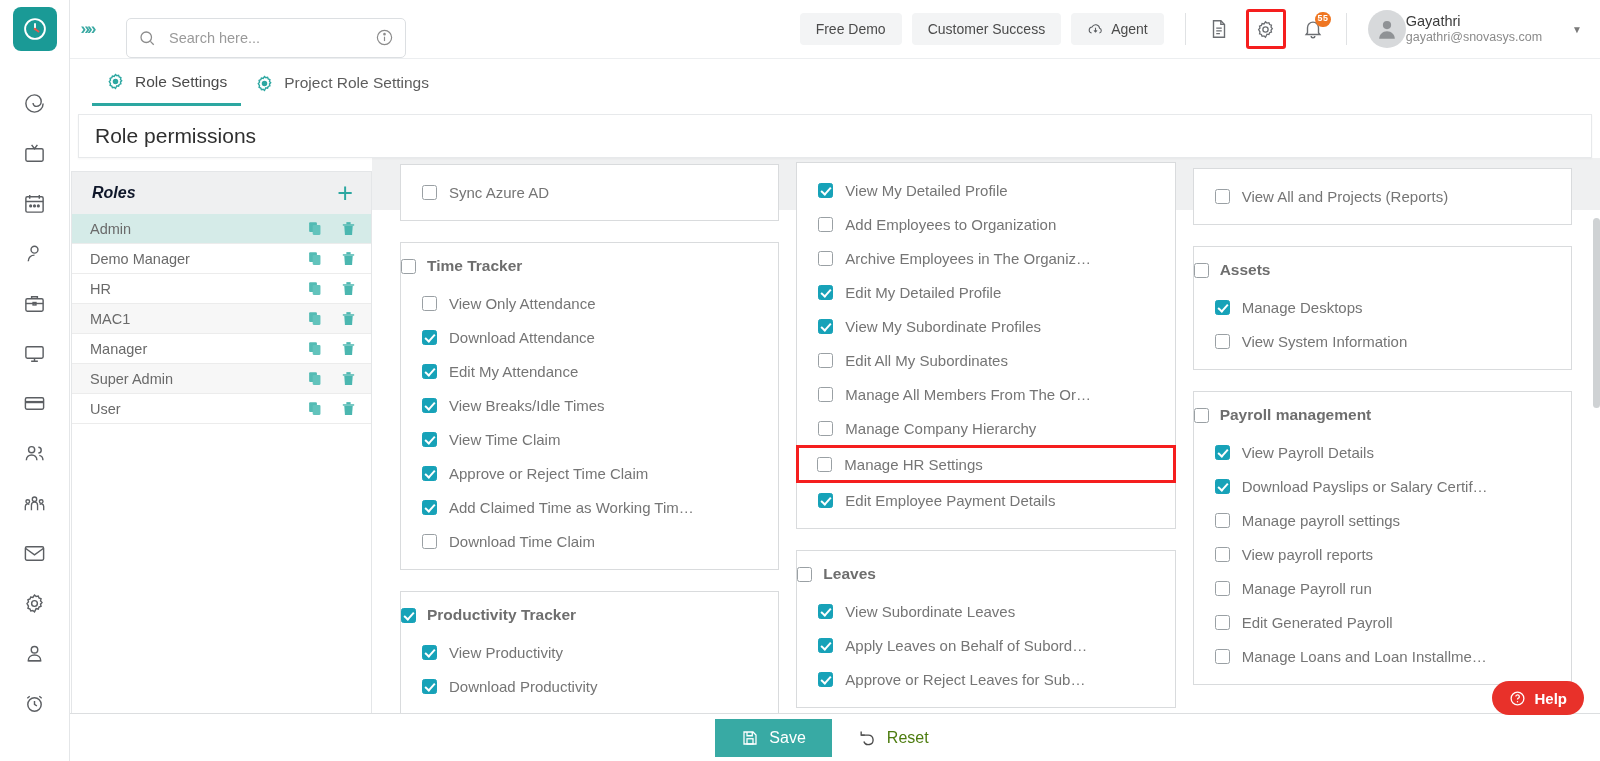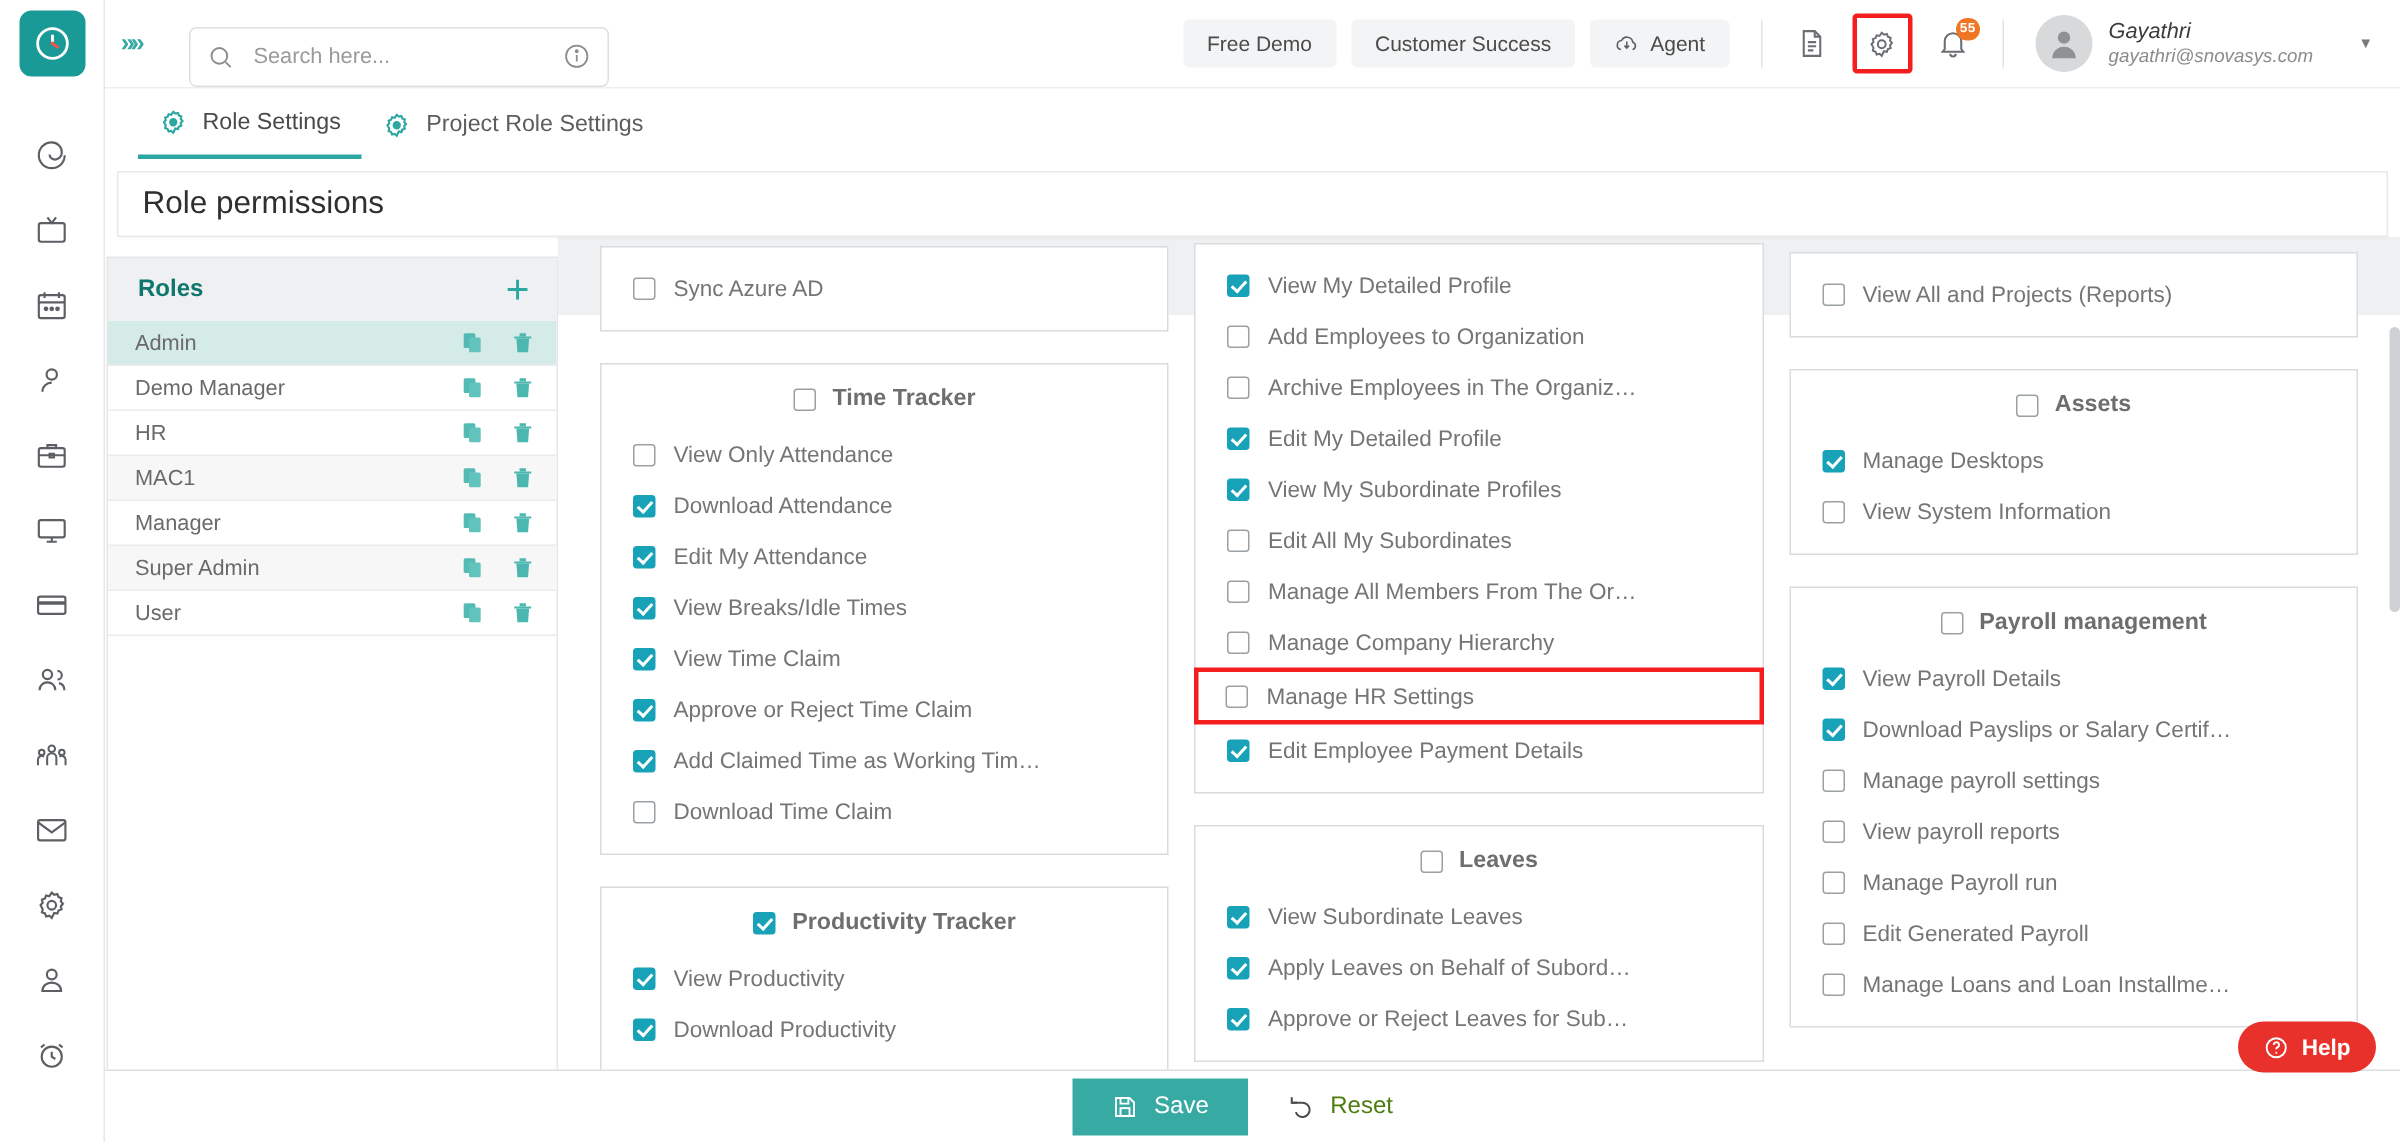--- a/index.html
+++ b/index.html
@@ -86,21 +86,21 @@
     font-size: 9px; font-weight: bold;
     min-width: 16px; height: 15px; border-radius: 8px;
     display:flex; align-items:center; justify-content:center;
     padding: 0 2px; line-height: 1;
   }
   .avatar {
     width: 38px; height: 38px; border-radius: 50%;
     background: #d7d9db; margin-left: 10px;
     display: flex; align-items: center; justify-content: center;
   }
-  .user-meta { margin-left: 11px; line-height: 1.25; font-style: italic; }
+  .user-meta { line-height: 1.25; }
   .user-name { font-size: 14.5px; color: #3b3b3b; }
   .user-mail { font-size: 12.5px; color: #8b8b8b; }
   .caret-dn { margin-left: 30px; margin-right: 18px; color: #7a7a7a; font-size: 10px; cursor:pointer;}
 
   
   .tabbar {
     position: absolute; left: 70px; top: 58px;
     width: 1530px; height: 48px;
     background: #ffffff; border-top: 1px solid #eceef0;
     display: flex; align-items: flex-end; padding-left: 22px;
@@ -136,21 +136,21 @@
   .roles-panel {
     position: absolute; left: 1px; top: 13px;
     width: 301px; height: 544px;
     background: #fff; border: 1px solid #e4e6e8;
   }
   .roles-head {
     height: 42px; background: #eff0f1;
     display:flex; align-items:center; justify-content: space-between;
     padding: 0 18px 0 20px;
   }
-  .roles-head .lbl { font-size: 16px; font-weight: bold; color: #0f766e; }
+  .roles-head .lbl { font-size: 16px; font-weight: bold; color: #0f172a; font-style: italic; }
   .plus-btn { color: #2ca7a1; font-size: 27px; line-height: 1; cursor:pointer; font-weight: 300;}
   .role-row {
     height: 30px; display: flex; align-items: center;
     padding: 0 14px 0 18px; border-bottom: 1px solid #ececec;
     cursor: pointer;
   }
   .role-row.sel { background: #d5ebe8; }
   .role-row.alt { background: #f7f7f7; }
   .role-row .rname { font-size: 14.5px; color: #6a6a6a; flex: 1; }
   .role-acts { display: flex; gap: 16px; align-items:center; }
@@ -179,21 +179,21 @@
   .col { width: 386px; position: relative; }
   .col.c1 { margin-top: -46px; }
   .col.c2 { margin-top: -48px; }
   .col.c3 { margin-top: -42px; }
 
   .card {
     border: 1px solid #d9dbdd; background: #fff;
     padding: 10px 0 11px 0; margin-bottom: 21px;
   }
   .card-title {
-    display: flex; align-items: center; justify-content: center;
+    display: flex; align-items: center; justify-content: flex-start;
     gap: 11px; font-size: 15.5px; font-weight: bold; color: #6e6e6e;
     margin-bottom: 6px; padding: 4px 0 5px 0;
   }
   .perm-row {
     display: flex; align-items: center; gap: 12px;
     height: 34px; padding-left: 21px;
     font-size: 15px; color: #757575;
     cursor: pointer; white-space: nowrap;
   }
   .perm-row.redbox {

